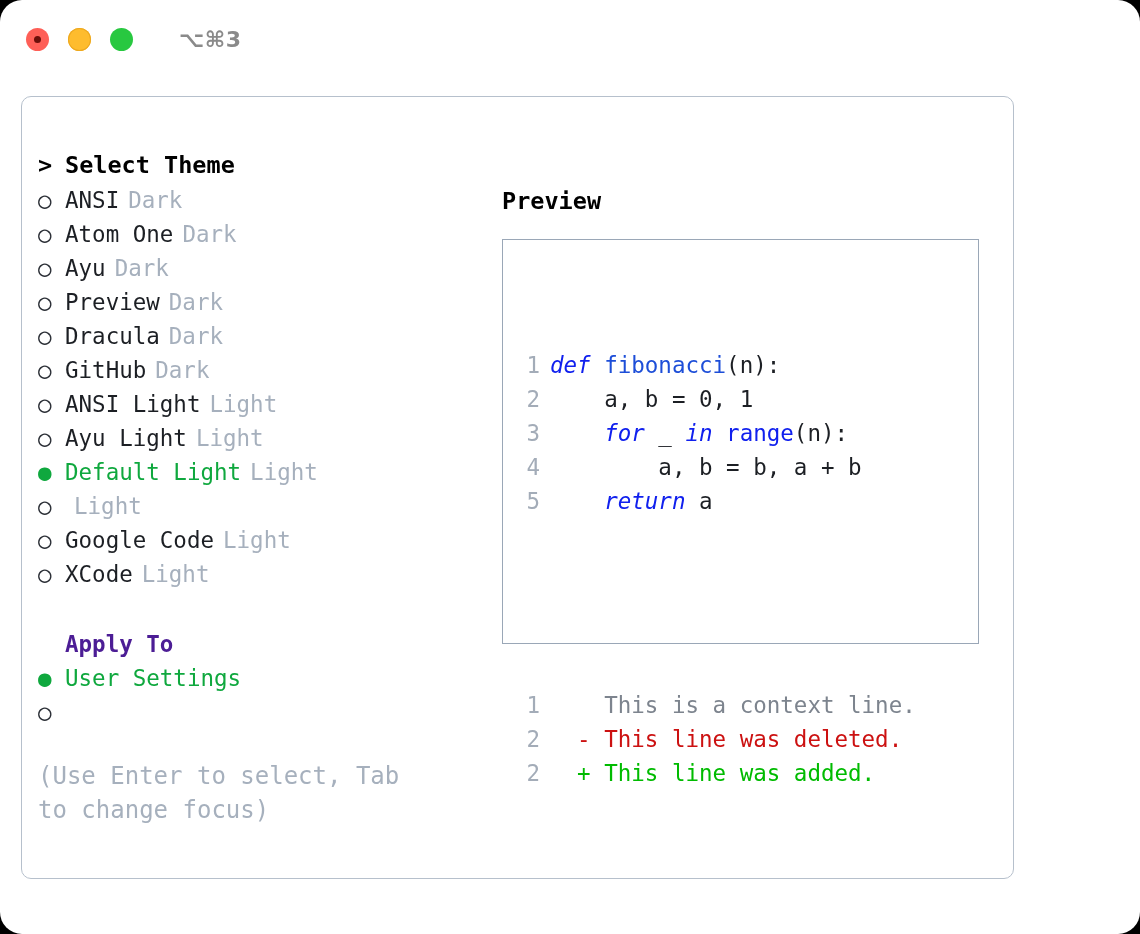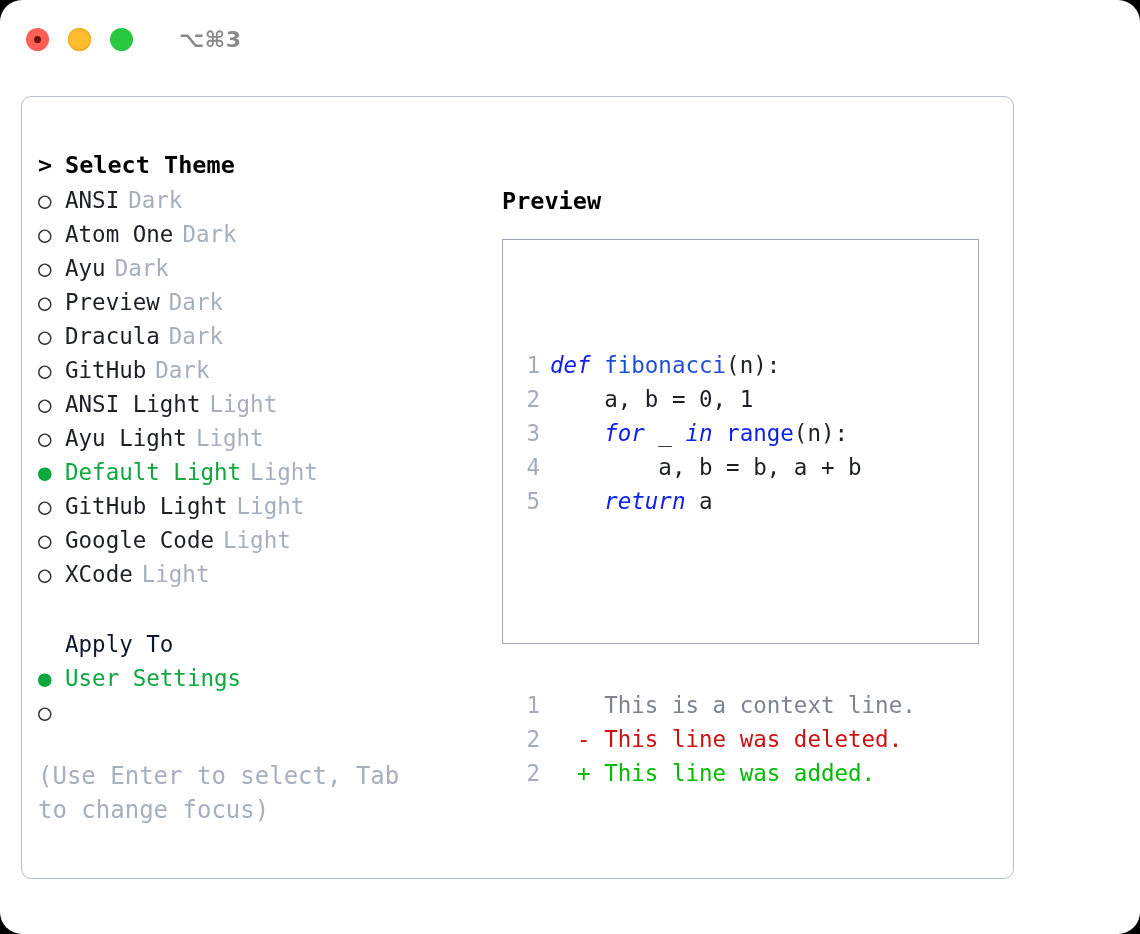--- a/index.html
+++ b/index.html
@@ -121,22 +121,22 @@
     color: #000;
     height: 36px;
     line-height: 36px;
   }
   .header-row .chev {
     width: 27px;
     flex: 0 0 27px;
   }
   .spacer-row { height: 36px; }
   .section-label {
-    font-weight: normal;
-    color: #0f172a;
+    font-weight: bold;
+    color: #4c1d95;
   }
   .hint {
     margin-top: 30px;
     font-size: 24px;
     line-height: 34px;
     color: #a6b0bd;
     width: 400px;
   }
 
   
@@ -215,21 +215,21 @@
         <div id="theme-items">
             <div class="row"><span class="bullet">○</span><span class="name">ANSI</span><span class="tag">Dark</span></div>
             <div class="row"><span class="bullet">○</span><span class="name">Atom One</span><span class="tag">Dark</span></div>
             <div class="row"><span class="bullet">○</span><span class="name">Ayu</span><span class="tag">Dark</span></div>
             <div class="row"><span class="bullet">○</span><span class="name">Preview</span><span class="tag">Dark</span></div>
             <div class="row"><span class="bullet">○</span><span class="name">Dracula</span><span class="tag">Dark</span></div>
             <div class="row"><span class="bullet">○</span><span class="name">GitHub</span><span class="tag">Dark</span></div>
             <div class="row"><span class="bullet">○</span><span class="name">ANSI Light</span><span class="tag">Light</span></div>
             <div class="row"><span class="bullet">○</span><span class="name">Ayu Light</span><span class="tag">Light</span></div>
             <div class="row selected"><span class="bullet sel">●</span><span class="name">Default Light</span><span class="tag">Light</span></div>
-            <div class="row"><span class="bullet">○</span><span class="name">GitHub Light</span><span class="tag">Light</span></div>
+            <div class="row"><span class="bullet">○</span><span class="tag">Light</span></div>
             <div class="row"><span class="bullet">○</span><span class="name">Google Code</span><span class="tag">Light</span></div>
             <div class="row"><span class="bullet">○</span><span class="name">XCode</span><span class="tag">Light</span></div>
           </div>
 
         <div class="spacer-row"></div>
 
         <div class="row">
           <span class="bullet"></span>
           <span class="section-label">Apply To</span>
         </div>

